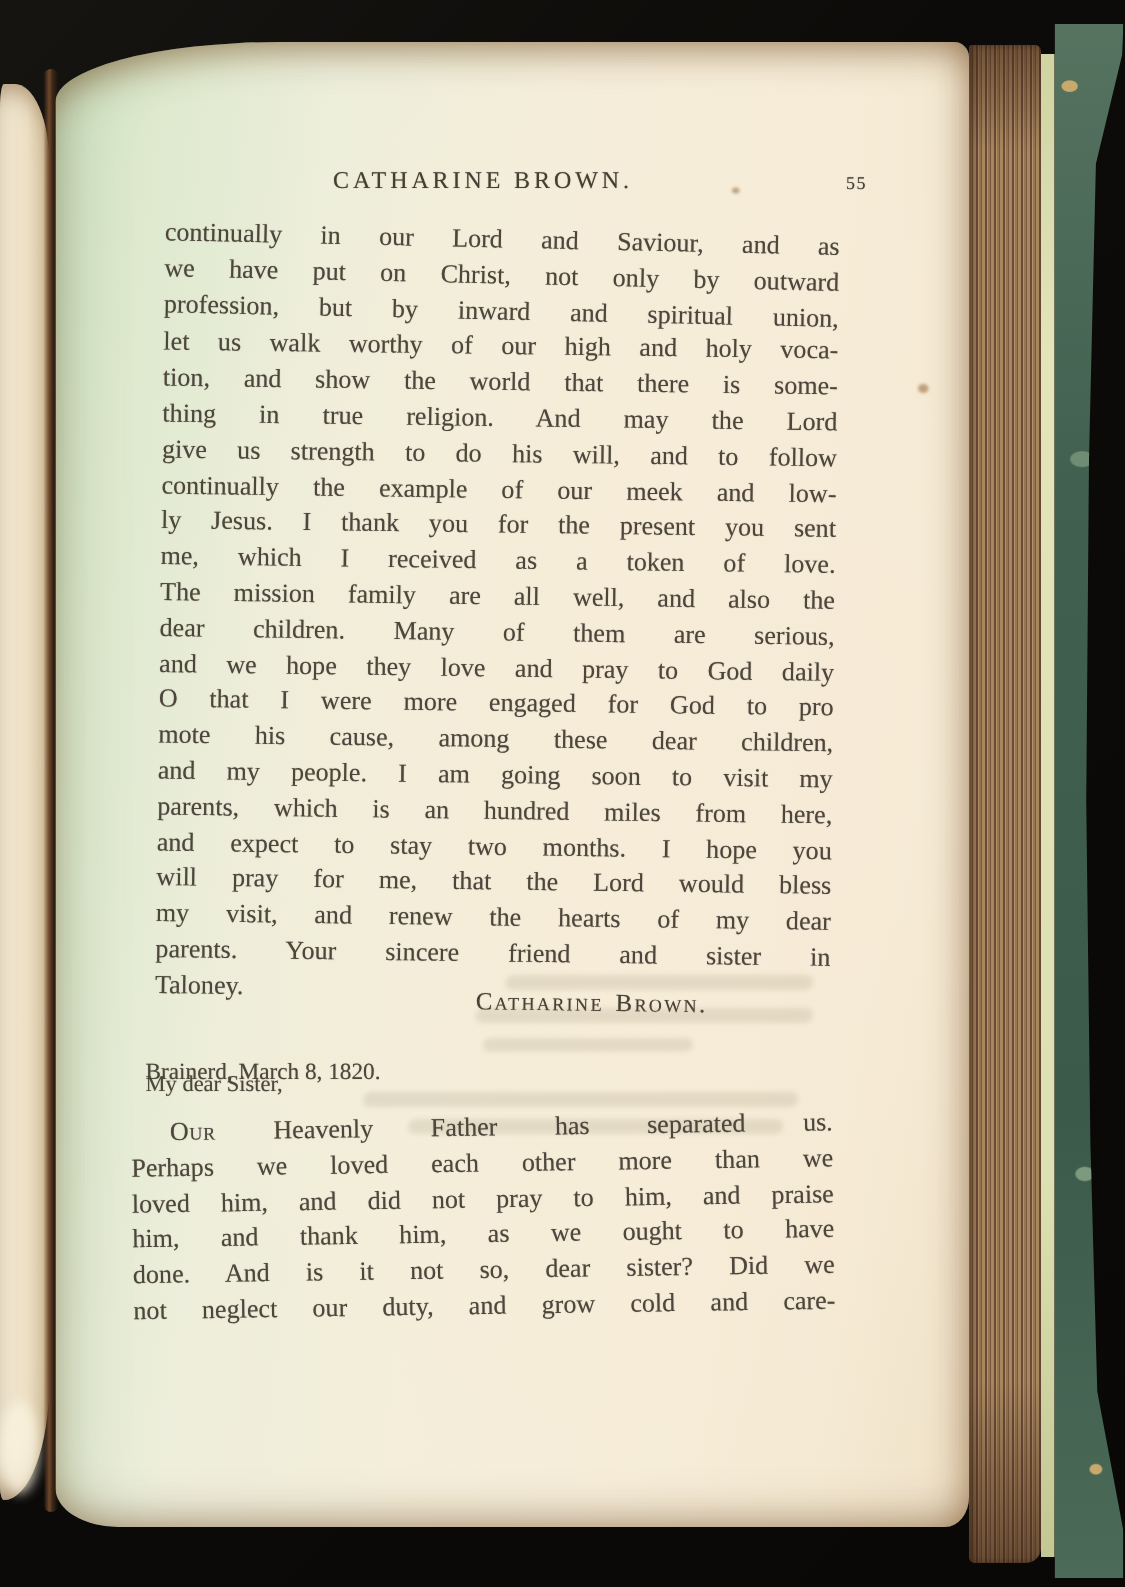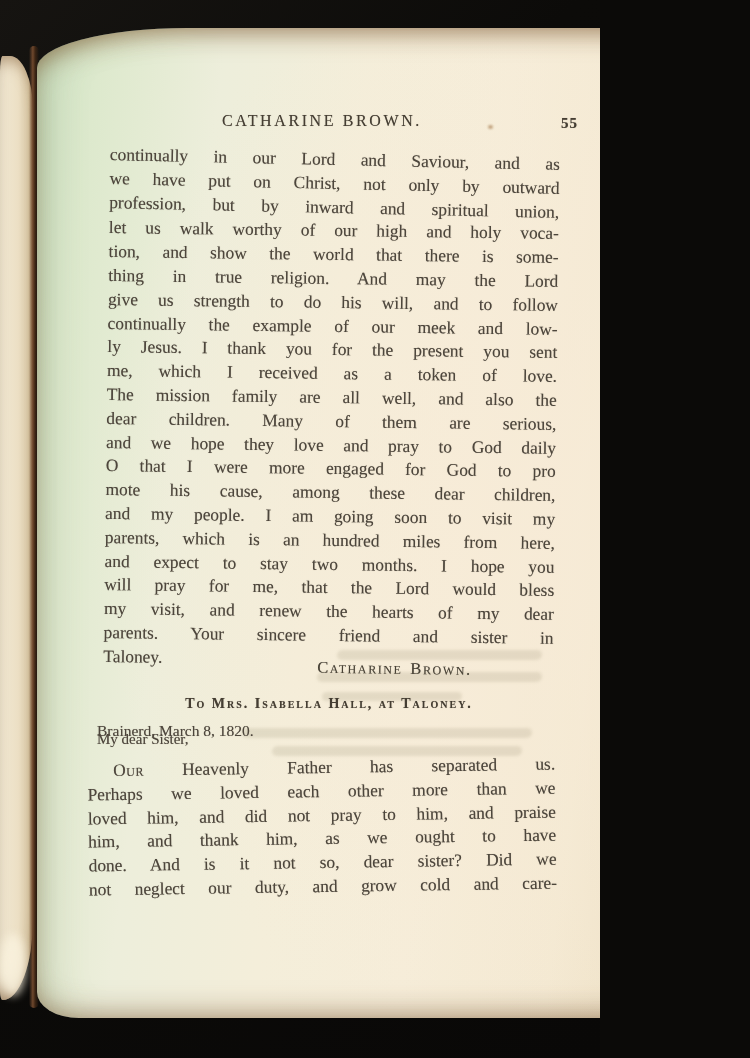--- a/index.html
+++ b/index.html
@@ -1,16 +1,16 @@
 <!DOCTYPE html>
 <html><head>
 <meta charset="utf-8">
 <style>
   html,body{margin:0;padding:0;background:#0b0a08;}
-  .scene{position:relative;width:600px;height:1058px;overflow:hidden;
+  .scene{position:relative;width:750px;height:1058px;overflow:hidden;
     background:linear-gradient(135deg,#161411 0%,#0c0b09 35%,#090807 100%);
     font-family:"Liberation Serif","DejaVu Serif",serif;}
 
   
   .facing-page{position:absolute;left:0;top:56px;width:33px;height:944px;
     background:linear-gradient(to right,#f2ead5 0%,#ecdfc4 55%,#dcccab 82%,#bfa981 100%);
     border-radius:3px 26px 34px 3px / 18px 60px 90px 10px;
     box-shadow:inset 0 14px 16px -10px rgba(120,80,40,.55),inset 0 -18px 20px -12px rgba(110,70,35,.6);}
   .page-curl{position:absolute;left:0;top:934px;width:26px;height:62px;border-radius:50%;
     background:rgba(250,243,222,.8);filter:blur(4px);}
@@ -50,21 +50,21 @@
       radial-gradient(12px 16px at 58% 52%,#c2a066 0 26%,transparent 34%),
       radial-gradient(16px 12px at 44% 74%,#7d997e 0 35%,transparent 44%),
       radial-gradient(12px 10px at 60% 93%,#c9a96b 0 30%,transparent 40%),
       linear-gradient(to bottom,#55735f 0%,#41604f 30%,#3c5a4a 70%,#4b6a57 100%);
     clip-path:polygon(0 0,100% 0,98% 2%,60% 9%,50% 28%,46% 50%,52% 72%,62% 88%,100% 97%,100% 100%,0 100%);}
 
   
   .running-head{position:absolute;left:73px;top:84px;width:450px;text-align:center;
     font-size:16px;letter-spacing:2.6px;color:#453e33;padding-right:26px;box-sizing:border-box;
     text-shadow:0 0 .7px rgba(69,62,51,.5);}
-  .pagenum{position:absolute;right:-18px;top:3px;font-size:15px;letter-spacing:1px;font-weight:bold;}
+  .pagenum{position:absolute;right:-18px;top:3px;font-size:12px;letter-spacing:1px;}
 
   .para1{position:absolute;left:73px;top:120px;width:450px;
     font-size:17.4px;line-height:23.8px;word-spacing:.12em;
     transform:rotate(.75deg);transform-origin:50% 0;
     text-shadow:0 0 .7px rgba(77,70,60,.5);}
   .para1 .jline:nth-child(-n+3){transform:rotate(.5deg);}
   .jline{text-align:justify;text-align-last:justify;white-space:normal;}
 
   .sig-row{height:23.8px;}
   .signature{position:absolute;left:214px;top:8px;font-variant:small-caps;
@@ -144,21 +144,20 @@
 
     <div class="ghost g1"></div>
     <div class="ghost g2"></div>
     <div class="ghost g3"></div>
     <div class="ghost g4"></div>
     <div class="ghost g5"></div>
     <div class="stain s1"></div>
     <div class="stain s2"></div>
 
     <div class="letter">
-      <div class="letter-heading">To Mrs. Isabella Hall, at Taloney.</div>
       <div class="letter-date">Brainerd, March 8, 1820.</div>
       <div class="letter-salutation">My dear Sister,</div>
       <div class="letter-par">
         <div class="jline indent">
           <span class="smallcaps">Our</span>
           <span>Heavenly Father has separated us.</span>
         </div>
         <div class="jline">Perhaps we loved each other more than we</div>
         <div class="jline">loved him, and did not pray to him, and praise</div>
         <div class="jline">him, and thank him, as we ought to have</div>

